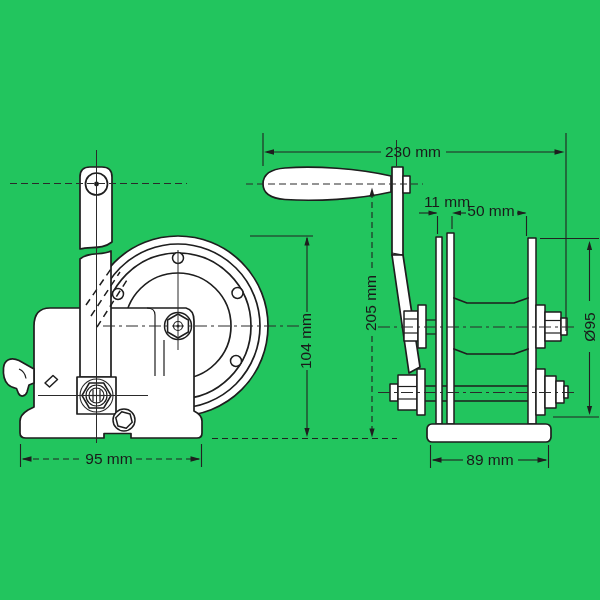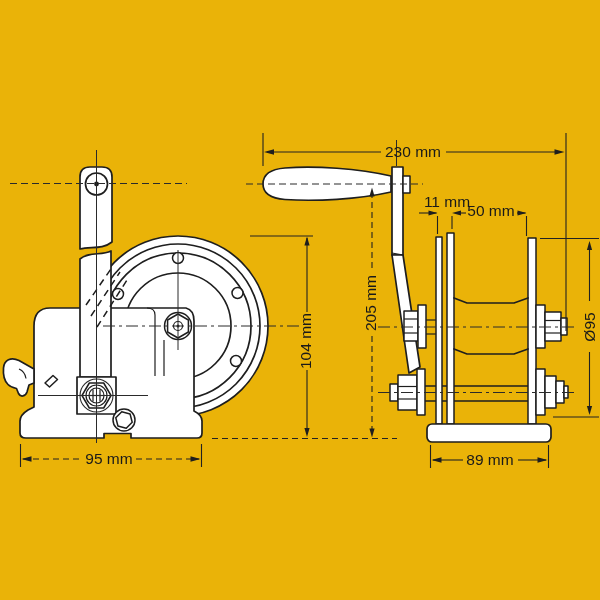--- a/index.html
+++ b/index.html
@@ -1,16 +1,16 @@
 <!DOCTYPE html>
 <html><head>
 <meta charset="utf-8">
 <style>
   html,body{margin:0;padding:0;background:#ffffff;}
-  .stage{width:600px;height:600px;background:#eab308;position:relative;overflow:hidden;
+  .stage{width:600px;height:600px;background:#22c55e;position:relative;overflow:hidden;
          font-family:"Liberation Sans", sans-serif;}
   svg{display:block;}
   
   .obj   {stroke:#1e1e1e;stroke-width:1.7;fill:none;stroke-linecap:round;stroke-linejoin:round;}
   .objf  {stroke:#1e1e1e;stroke-width:1.7;fill:#ffffff;stroke-linejoin:round;}
   .objf2 {stroke:#1e1e1e;stroke-width:1.5;fill:#ffffff;stroke-linejoin:round;}
   .thin  {stroke:#2a2a2a;stroke-width:1.1;fill:none;}
   .cl    {stroke:#2a2a2a;stroke-width:1;fill:none;stroke-dasharray:12 4 3 4;}
   .cld   {stroke:#2a2a2a;stroke-width:1.1;fill:none;stroke-dasharray:7 4;}
   .cls   {stroke:#2a2a2a;stroke-width:1;fill:none;}

